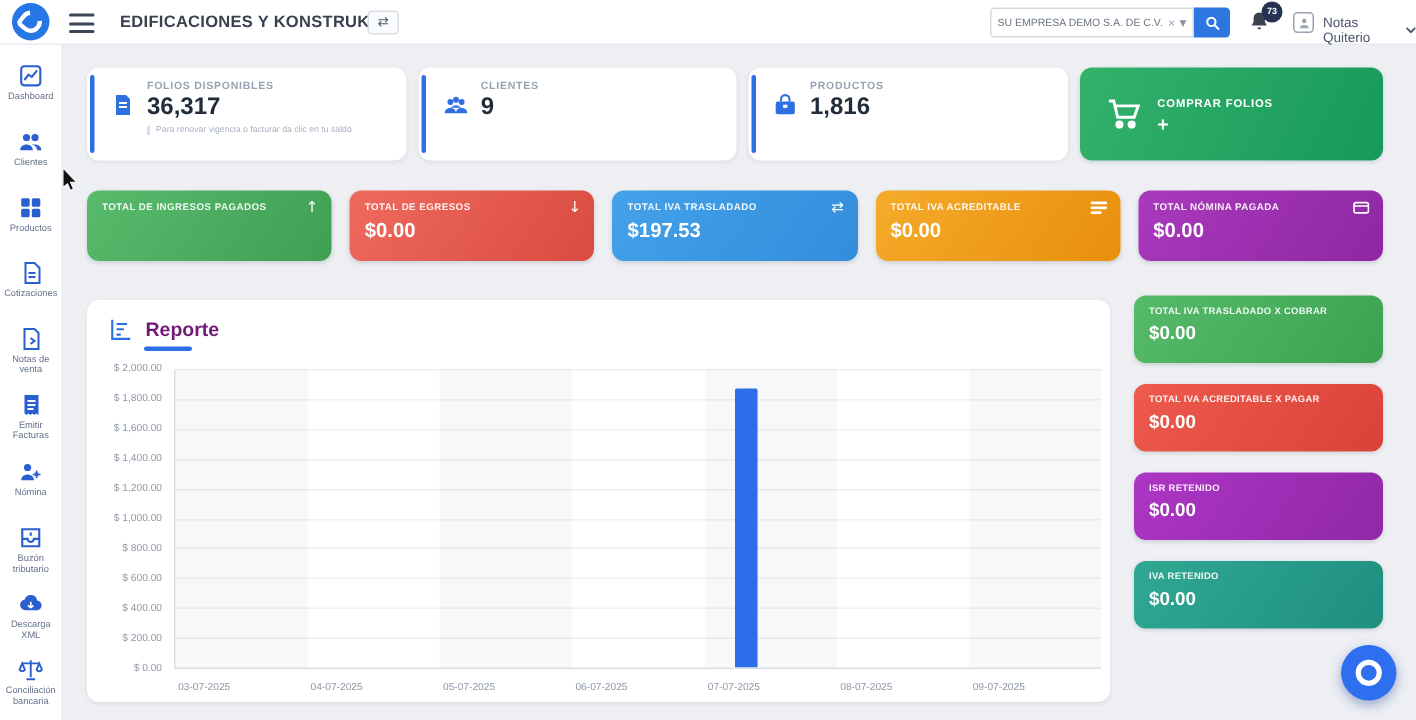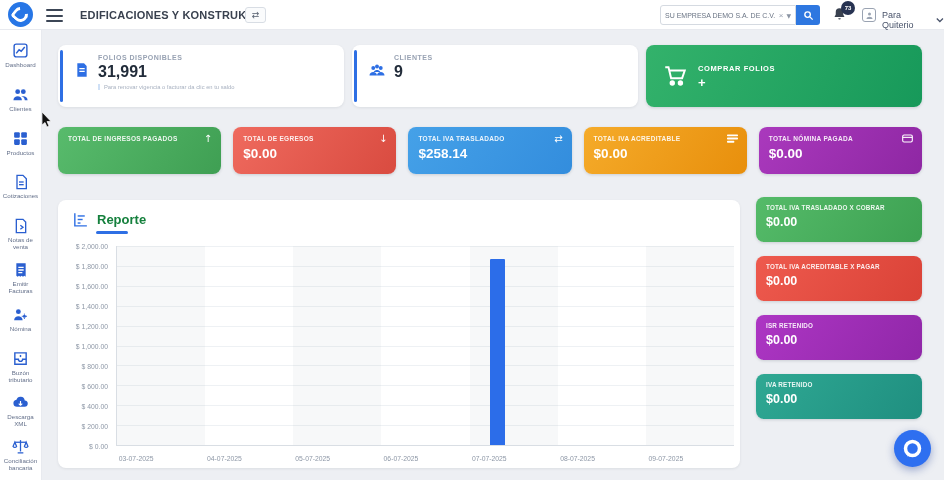--- a/index.html
+++ b/index.html
@@ -52,21 +52,21 @@
   
   .row2 { position:absolute; left:16px; top:97px; width:864px; height:47px; display:flex; gap:12px; }
   .statcard { flex:1; border-radius:8px; padding:8px 10px; position:relative; box-shadow:0 1px 3px rgba(16,24,40,.15); }
   .stat-label { font-size:6.5px; font-weight:bold; color:rgba(255,255,255,.9); letter-spacing:.3px; }
   .stat-value { font-size:13.5px; font-weight:800; color:#fff; margin-top:4px; }
   .stat-ic { position:absolute; right:9px; top:7px; color:#fff; font-size:10px; line-height:1; }
 
   
   .report { position:absolute; left:16px; top:170px; width:682px; height:268px; background:#fff; border-radius:8px; box-shadow:0 1px 3px rgba(16,24,40,.08); }
   .report-head { position:absolute; left:14px; top:11px; display:flex; align-items:center; gap:8px; }
-  .report-title { font-size:13px; font-weight:bold; color:#15803d; }
+  .report-title { font-size:13px; font-weight:bold; color:#701a75; }
   .report-underline { position:absolute; left:38px; top:31px; width:32px; height:2.5px; border-radius:2px; background:#2e6fe4; }
   .datepill { position:absolute; right:10px; top:9px; height:20px; background:#f5f7f9; border:1px solid #e4e8ed; border-radius:6px; display:flex; align-items:center; gap:5px; padding:0 8px; cursor:pointer; }
   .date-range { font-size:8px; font-weight:600; color:#38414f; }
   .datepill .caret { font-size:6px; color:#6a7486; }
 
   .chart { position:absolute; left:8px; right:6px; top:46px; bottom:6px; display:grid; grid-template-columns:50px 1fr; grid-template-rows:1fr 16px; }
   .y-axis { position:relative; grid-column:1; grid-row:1; }
   .y-tick { position:absolute; right:8px; transform:translateY(-50%); font-size:6.8px; color:#8d97a6; white-space:nowrap; }
   .plot { grid-column:2; grid-row:1; position:relative; border-left:1px solid #d9dee4; border-bottom:1px solid #d9dee4; overflow:hidden; }
   .gridline { position:absolute; left:0; right:0; height:1px; background:#eef1f4; }
@@ -120,21 +120,21 @@
       </svg>
     <span class="badge">73</span>
   </div>
   <div class="avatar">
     <svg width="9" height="9" viewBox="0 0 24 24" fill="#9aa3b2">
         <circle cx="12" cy="8" r="4"></circle>
         <path d="M4 21c0-4 4-6 8-6s8 2 8 6z"></path>
       </svg>
   </div>
   <div class="user">
-    <span class="name">Para Quiterio</span>
+    <span class="name">Notas Quiterio</span>
     <svg width="8" height="6" viewBox="0 0 10 6" fill="none" stroke="#49536a" stroke-width="1.6">
         <polyline points="1,1 5,5 9,1"></polyline>
       </svg>
   </div>
 </header>
 
 <nav class="sidebar">
   <div class="nav-item">
     <svg width="17" height="17" viewBox="0 0 24 24" fill="none" stroke="#2a5fd0" stroke-width="2">
         <rect x="3" y="3" width="18" height="18" rx="3"></rect>
@@ -218,36 +218,47 @@
 <main class="main">
 
   <div class="row1">
     <div class="sumcard">
       <svg class="ic" width="16" height="16" viewBox="0 0 24 24" fill="#2e6fe4">
           <path d="M5 2h10l4 4v16H5z"></path>
           <path d="M8 9h8v2H8zm0 4h8v2H8z" fill="#fff"></path>
         </svg>
       <div>
         <div class="sum-label">FOLIOS DISPONIBLES</div>
-        <div class="sum-value">31,991</div>
+        <div class="sum-value">36,317</div>
         <div class="sum-note">Para renovar vigencia o facturar da clic en tu saldo</div>
       </div>
     </div>
     <div class="sumcard">
       <svg class="ic" width="18" height="18" viewBox="0 0 24 24" fill="#2e6fe4">
           <circle cx="7" cy="8" r="2.6"></circle>
           <circle cx="17" cy="8" r="2.6"></circle>
           <circle cx="12" cy="6" r="2.6"></circle>
           <path d="M2 18c0-3 2.3-4.6 5-4.6S12 15 12 18zM12 18c0-3 2.3-4.6 5-4.6s5 1.6 5 4.6zM7.5 13.2c1.2-1.7 2.8-2.4 4.5-2.4s3.3.7 4.5 2.4"></path>
         </svg>
       <div>
         <div class="sum-label">CLIENTES</div>
         <div class="sum-value">9</div>
       </div>
     </div>
+    <div class="sumcard">
+      <svg class="ic" width="17" height="17" viewBox="0 0 24 24" fill="#2e6fe4">
+          <rect x="3" y="8" width="18" height="12" rx="2"></rect>
+          <path d="M8 8V6a4 4 0 0 1 8 0v2" stroke="#2e6fe4" stroke-width="2" fill="none"></path>
+          <rect x="10" y="11" width="4" height="3" fill="#fff"></rect>
+        </svg>
+      <div>
+        <div class="sum-label">PRODUCTOS</div>
+        <div class="sum-value">1,816</div>
+      </div>
+    </div>
     <button class="buybtn" style="background: linear-gradient(115deg, rgb(51, 178, 107), rgb(23, 153, 90));">
       <svg width="26" height="26" viewBox="0 0 24 24" fill="none" stroke="#fff" stroke-width="1.8">
           <path d="M3 4h3l2.4 10h10.2L21 7H7"></path>
           <circle cx="9.5" cy="18.5" r="1.6" fill="#fff"></circle>
           <circle cx="17" cy="18.5" r="1.6" fill="#fff"></circle>
         </svg>
       <span class="buy-txt">
         <span class="buy-label">COMPRAR FOLIOS</span>
         <span class="buy-plus">+</span>
       </span>
@@ -259,21 +270,21 @@
       <div class="stat-label">TOTAL DE INGRESOS PAGADOS</div>
       <span class="stat-ic glyph">↑</span>
     </div>
     <div class="statcard" style="background: linear-gradient(125deg, rgb(239, 106, 94), rgb(217, 75, 64));">
       <div class="stat-label">TOTAL DE EGRESOS</div>
       <div class="stat-value">$0.00</div>
       <span class="stat-ic glyph">↓</span>
     </div>
     <div class="statcard" style="background: linear-gradient(125deg, rgb(69, 161, 232), rgb(51, 141, 221));">
       <div class="stat-label">TOTAL IVA TRASLADADO</div>
-      <div class="stat-value">$258.14</div>
+      <div class="stat-value">$197.53</div>
       <span class="stat-ic glyph">⇄</span>
     </div>
     <div class="statcard" style="background: linear-gradient(125deg, rgb(245, 171, 42), rgb(232, 143, 12));">
       <div class="stat-label">TOTAL IVA ACREDITABLE</div>
       <div class="stat-value">$0.00</div>
       <span class="stat-ic"><svg width="11" height="9" viewBox="0 0 24 18" fill="#fff">
             <rect x="0" y="0" width="24" height="4" rx="1.5"></rect>
             <rect x="0" y="7" width="24" height="4" rx="1.5"></rect>
             <rect x="0" y="14" width="16" height="4" rx="1.5"></rect>
           </svg></span>

